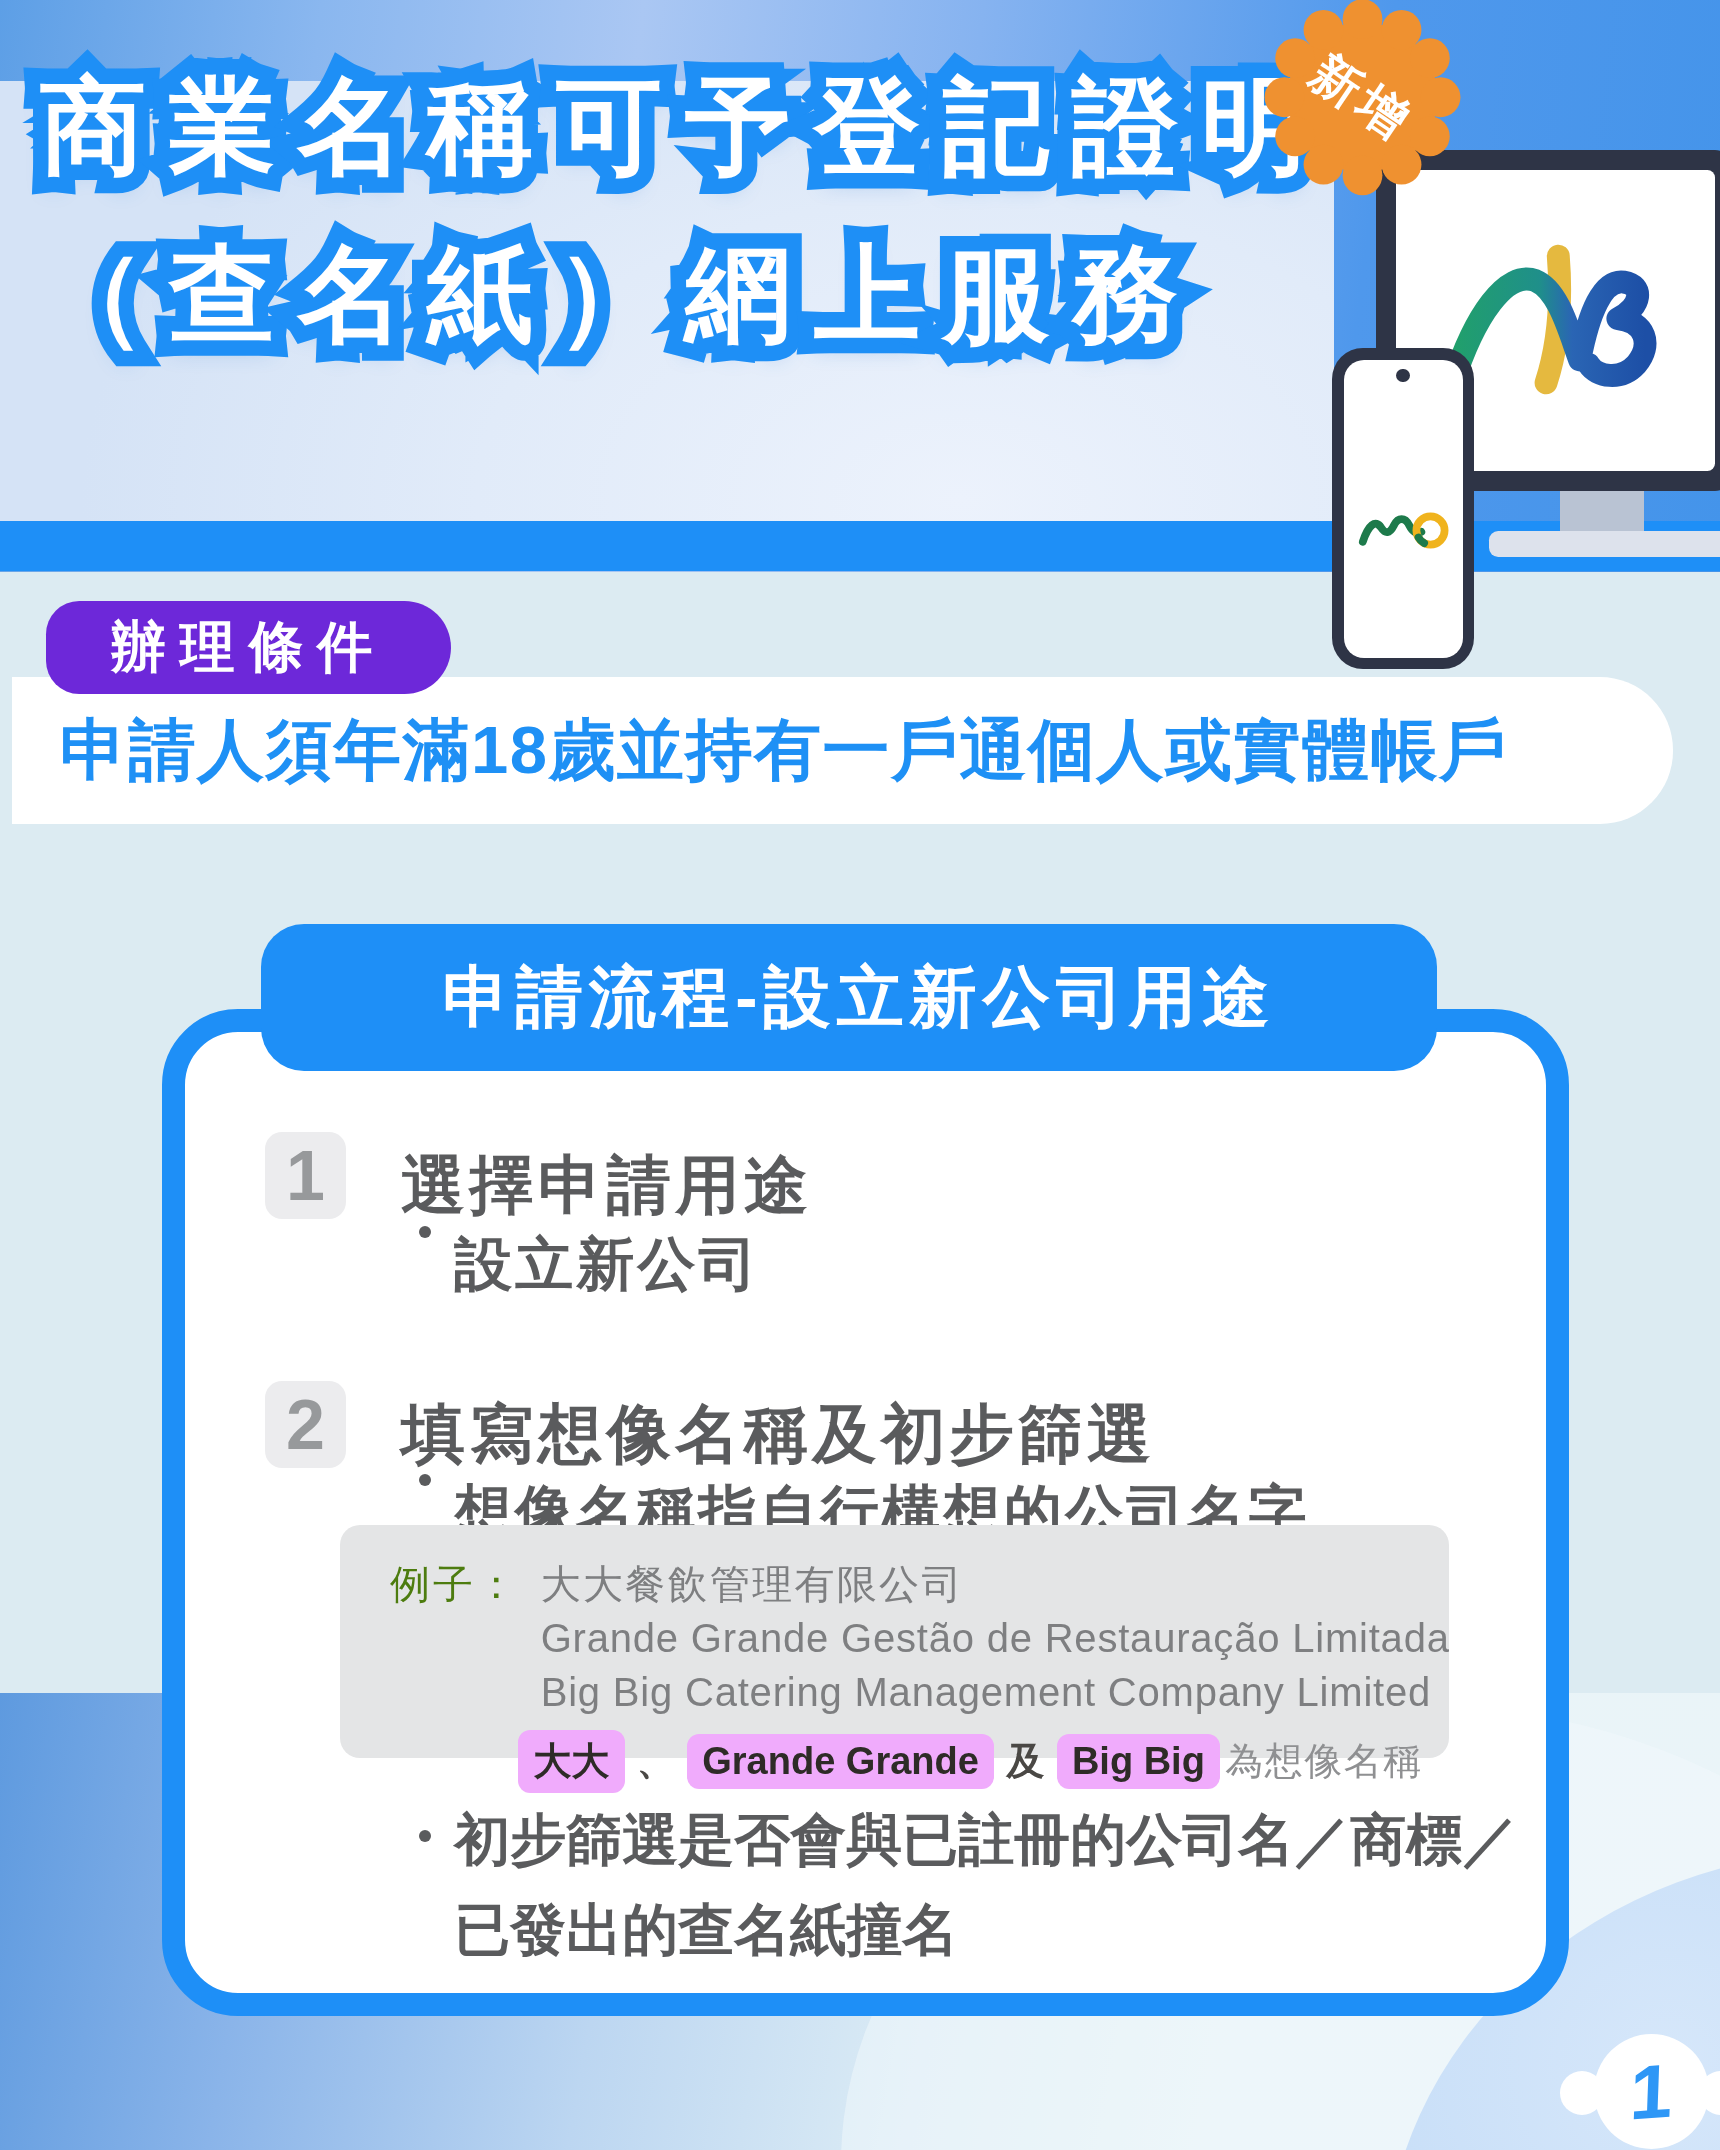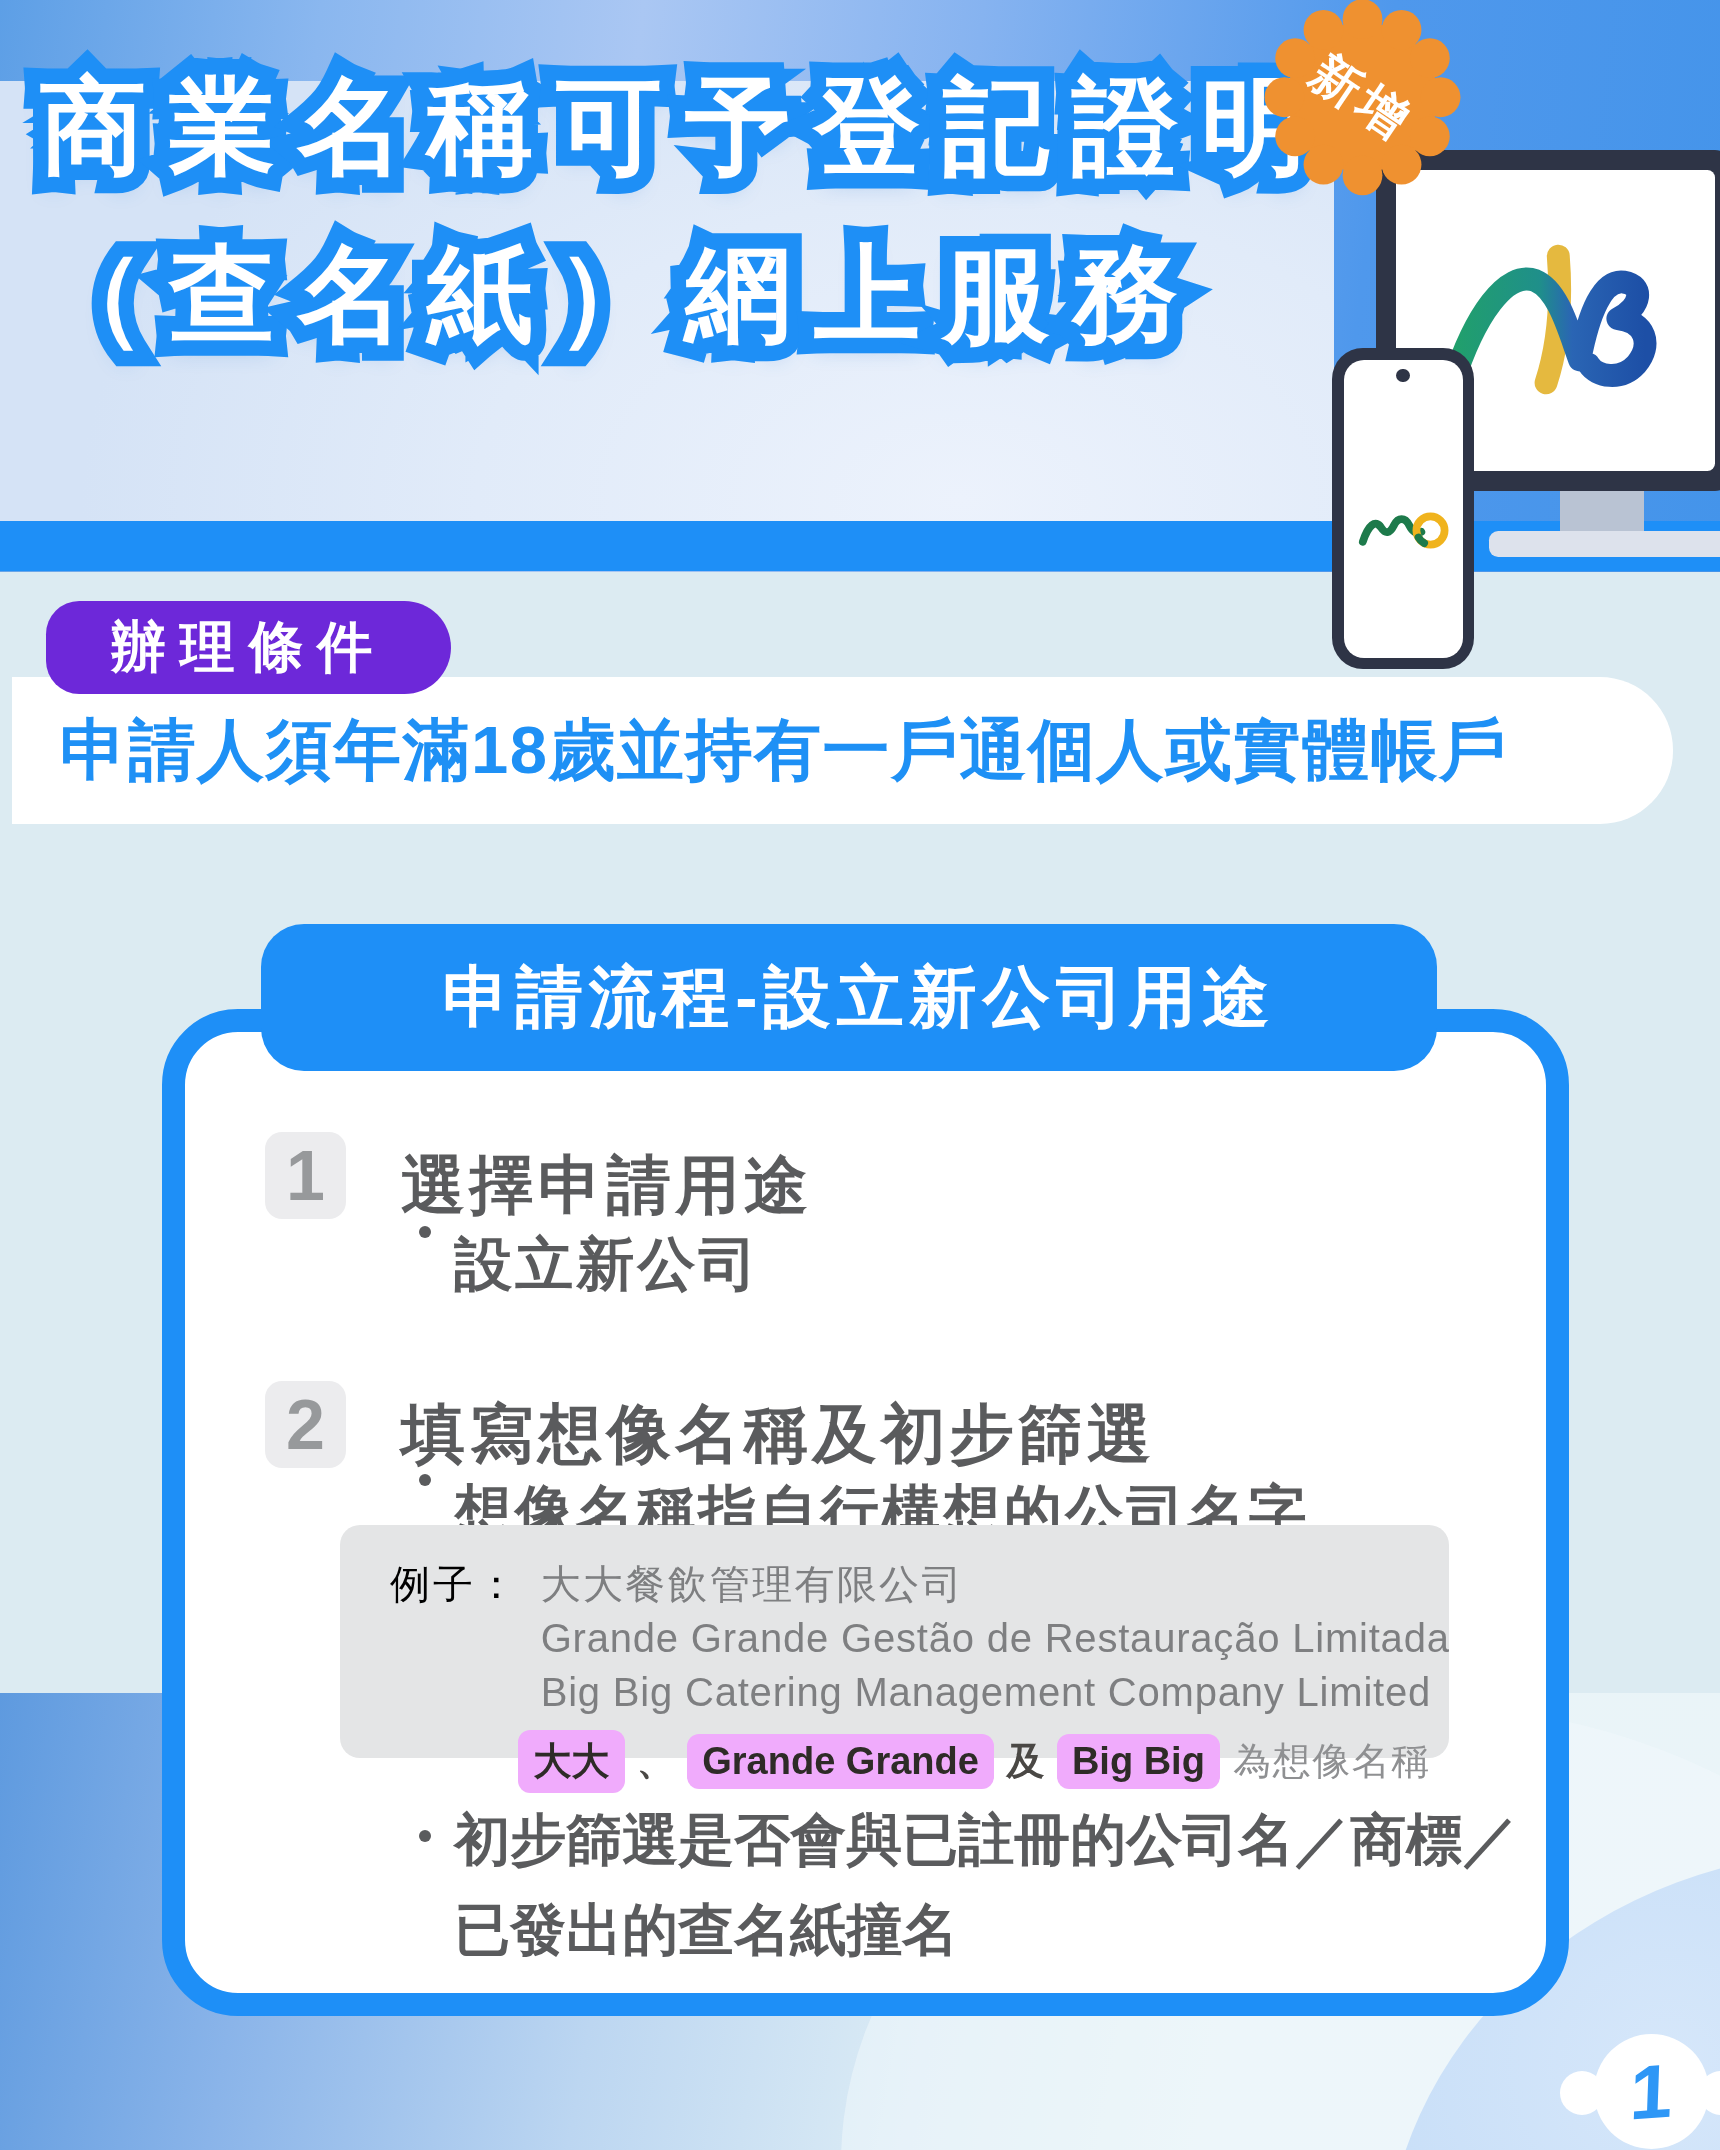--- a/index.html
+++ b/index.html
@@ -58,27 +58,27 @@
   .head2{left:401px;top:1391px;}
   .step-bullet{position:absolute;display:flex;align-items:flex-start;z-index:5;}
   .sb1{left:419px;top:1226px;}
   .sb2{left:419px;top:1474px;}
   .dot{width:12.2px;height:12.2px;border-radius:50%;background:#5a5b5d;margin-right:23px;flex:0 0 auto;}
   .step-bullet span.txt{font-size:58px;font-weight:bold;color:#5a5b5d;letter-spacing:3.1px;white-space:nowrap;}
 
   .example{position:absolute;left:340px;top:1525px;width:1109px;height:233px;background:#e4e5e6;border-radius:20px;
     box-sizing:border-box;padding:32px 0 0 50px;z-index:5;}
   .ex-row{display:flex;}
-  .ex-label{font-size:40px;color:#000000;letter-spacing:3.1px;margin-right:21.4px;white-space:nowrap;}
+  .ex-label{font-size:40px;color:#4d7c0f;letter-spacing:3.1px;margin-right:21.4px;white-space:nowrap;}
   .ex-names{font-size:40px;color:#7e7f81;line-height:54px;letter-spacing:0.8px;white-space:nowrap;}
   .ex-names .zh{letter-spacing:2.3px;}
   .ex-pills{display:flex;align-items:center;margin-left:128px;margin-top:10.7px;white-space:nowrap;}
   .pill{background:#f0abfc;border-radius:12.2px;padding:6.1px 15.3px;font-size:38px;font-weight:bold;color:#2e2b27;}
   .sep{font-size:38px;color:#4a4845;margin:0 12.2px;font-weight:bold;}
-  .ex-suffix{font-size:38px;color:#8f9092;margin-left:13px;letter-spacing:1.5px;}
+  .ex-suffix{font-size:38px;color:#8f9092;margin-left:5px;letter-spacing:1.5px;}
 
   .note{position:absolute;left:419px;top:1795px;display:flex;z-index:5;}
   .note .dot{margin-top:35px;}
   .note span.txt{display:block;width:1067px;font-size:56px;font-weight:bold;color:#5a5b5d;
     letter-spacing:0;line-height:90px;}
 
   
   .bottom-bg{position:absolute;left:0;top:1693px;width:1720px;height:457px;z-index:1;
     background:linear-gradient(100deg,#5e9adf 0%,#8ab4e9 16%,#bcd6f1 36%,#dcecf5 55%,#e9f4f8 72%,#eaf4f8 100%);}
   .circle-soft{position:absolute;left:841px;top:1705px;width:1147px;height:917px;border-radius:50%;

